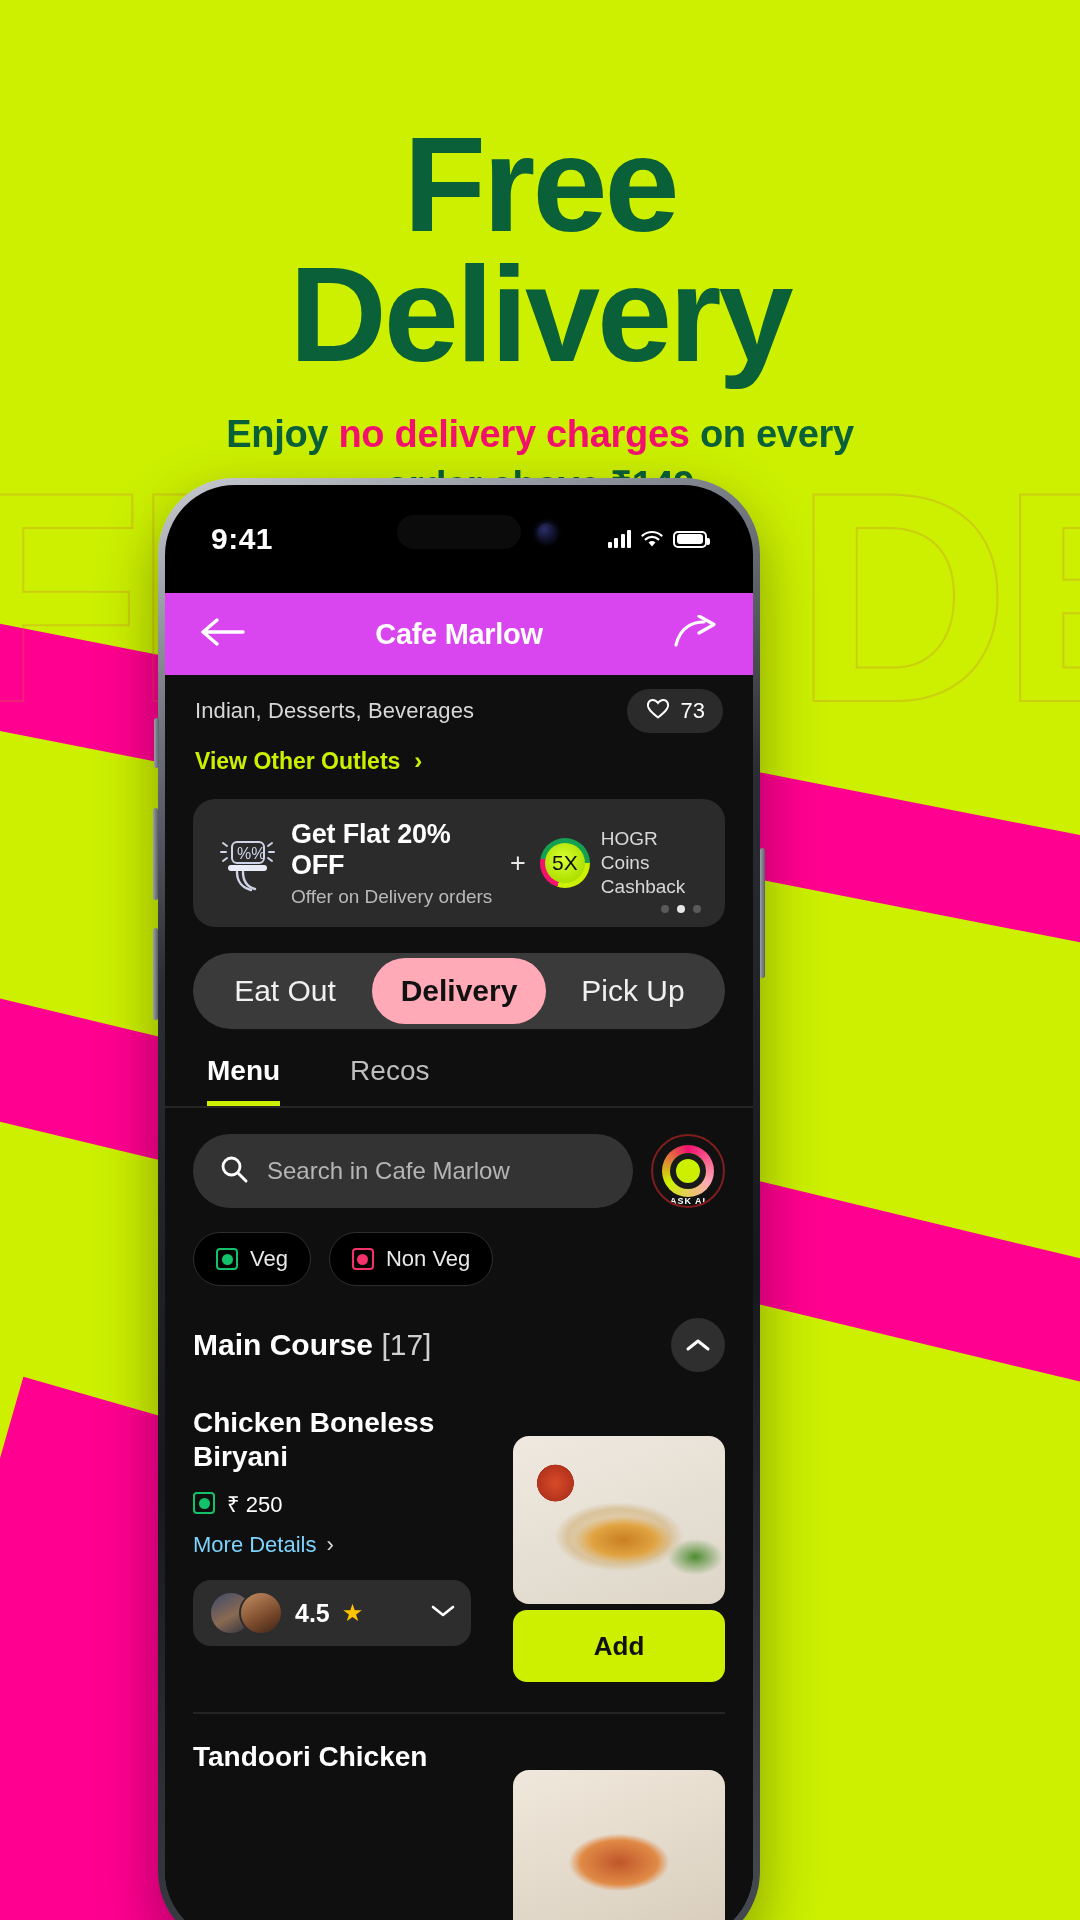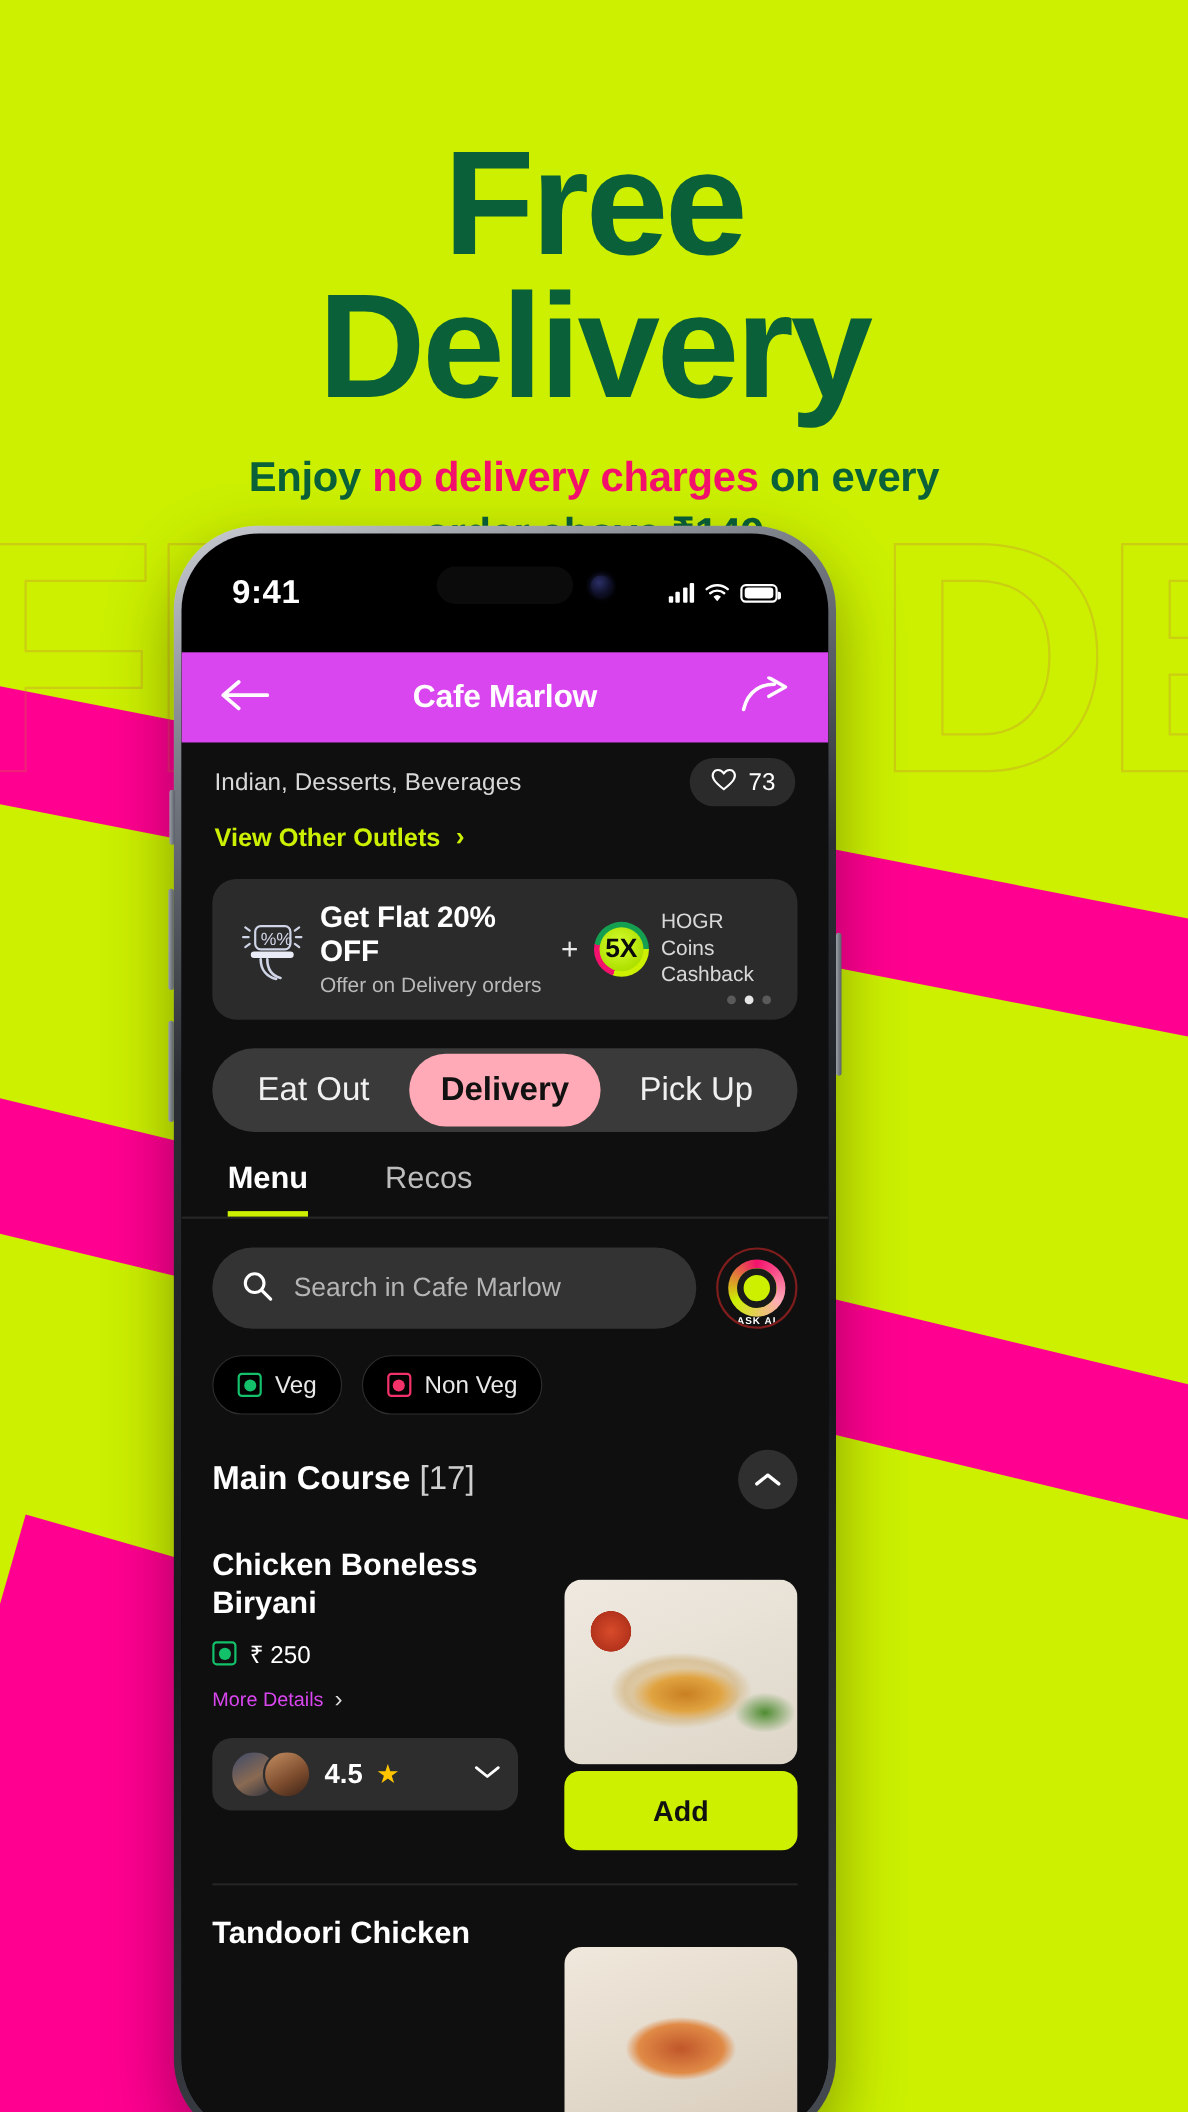--- a/index.html
+++ b/index.html
@@ -167,21 +167,21 @@
   .coin-badge {
     width: 50px; height: 50px; border-radius: 50%; flex: none;
     background: conic-gradient(#14a050 0 25%, #ccf000 25% 55%, #f4116e 55% 78%, #14a050 78% 100%);
     display: flex; align-items: center; justify-content: center;
     position: relative;
   }
   .coin-badge::before{
     content:''; position:absolute; inset:5px; border-radius:50%;
     background: radial-gradient(circle at 45% 40%, #d9ff33 0%, #aee000 70%);
   }
-  .coin-badge span { position: relative; color:#0b0b0b; font-size:24px; font-weight:700; z-index:2; }
+  .coin-badge span { position: relative; color:#0b0b0b; font-size:21px; font-weight:400; z-index:2; }
   .coin-text { margin-left: 11px; }
   .coin-text div { color: #d8d8d8; font-size: 19px; line-height: 1.25; }
   .dots { position: absolute; right: 24px; bottom: 14px; display: flex; gap: 8px; }
   .dots i { width: 8px; height: 8px; border-radius: 50%; background: #5a5a5a; display: block; }
   .dots i.on { background: #e6e6e6; }
 
   
   .segment {
     margin: 26px 28px 0 28px; height: 76px;
     background: #3a3a3a; border-radius: 38px;
@@ -250,21 +250,21 @@
     display: flex; align-items: center; justify-content: center;
   }
 
   
   .dish { display: flex; padding: 34px 28px 0 28px; gap: 18px; }
   .dish-left { flex: 1; }
   .dish-name { color: #fff; font-size: 28px; font-weight: 700; line-height: 1.22; }
   .dish-price-row { display: flex; align-items: center; gap: 12px; margin-top: 14px; }
   .dish-price { color: #fff; font-size: 22px; text-align: center; }
   .more-details { display:flex; align-items:center; gap:10px; margin-top: 14px; }
-  .more-details span { color: #d946ef; font-size: 18px; }
+  .more-details span { color: #7dd3fc; font-size: 22px; }
   .rating-pill {
     margin-top: 22px; height: 66px; width: 278px;
     background: #2d2d2d; border-radius: 18px;
     display: flex; align-items: center; padding: 0 16px; gap: 12px;
   }
   .avatars { display: flex; }
   .av { width: 44px; height: 44px; border-radius: 50%; border: 2px solid #2d2d2d; }
   .av:nth-child(2){ margin-left: -14px; }
   .av1 { background: linear-gradient(150deg,#3c4a6b,#8a6a52 55%,#2a2f3d); }
   .av2 { background: linear-gradient(150deg,#c58f63,#7a4a2c 60%,#3b2318); }

